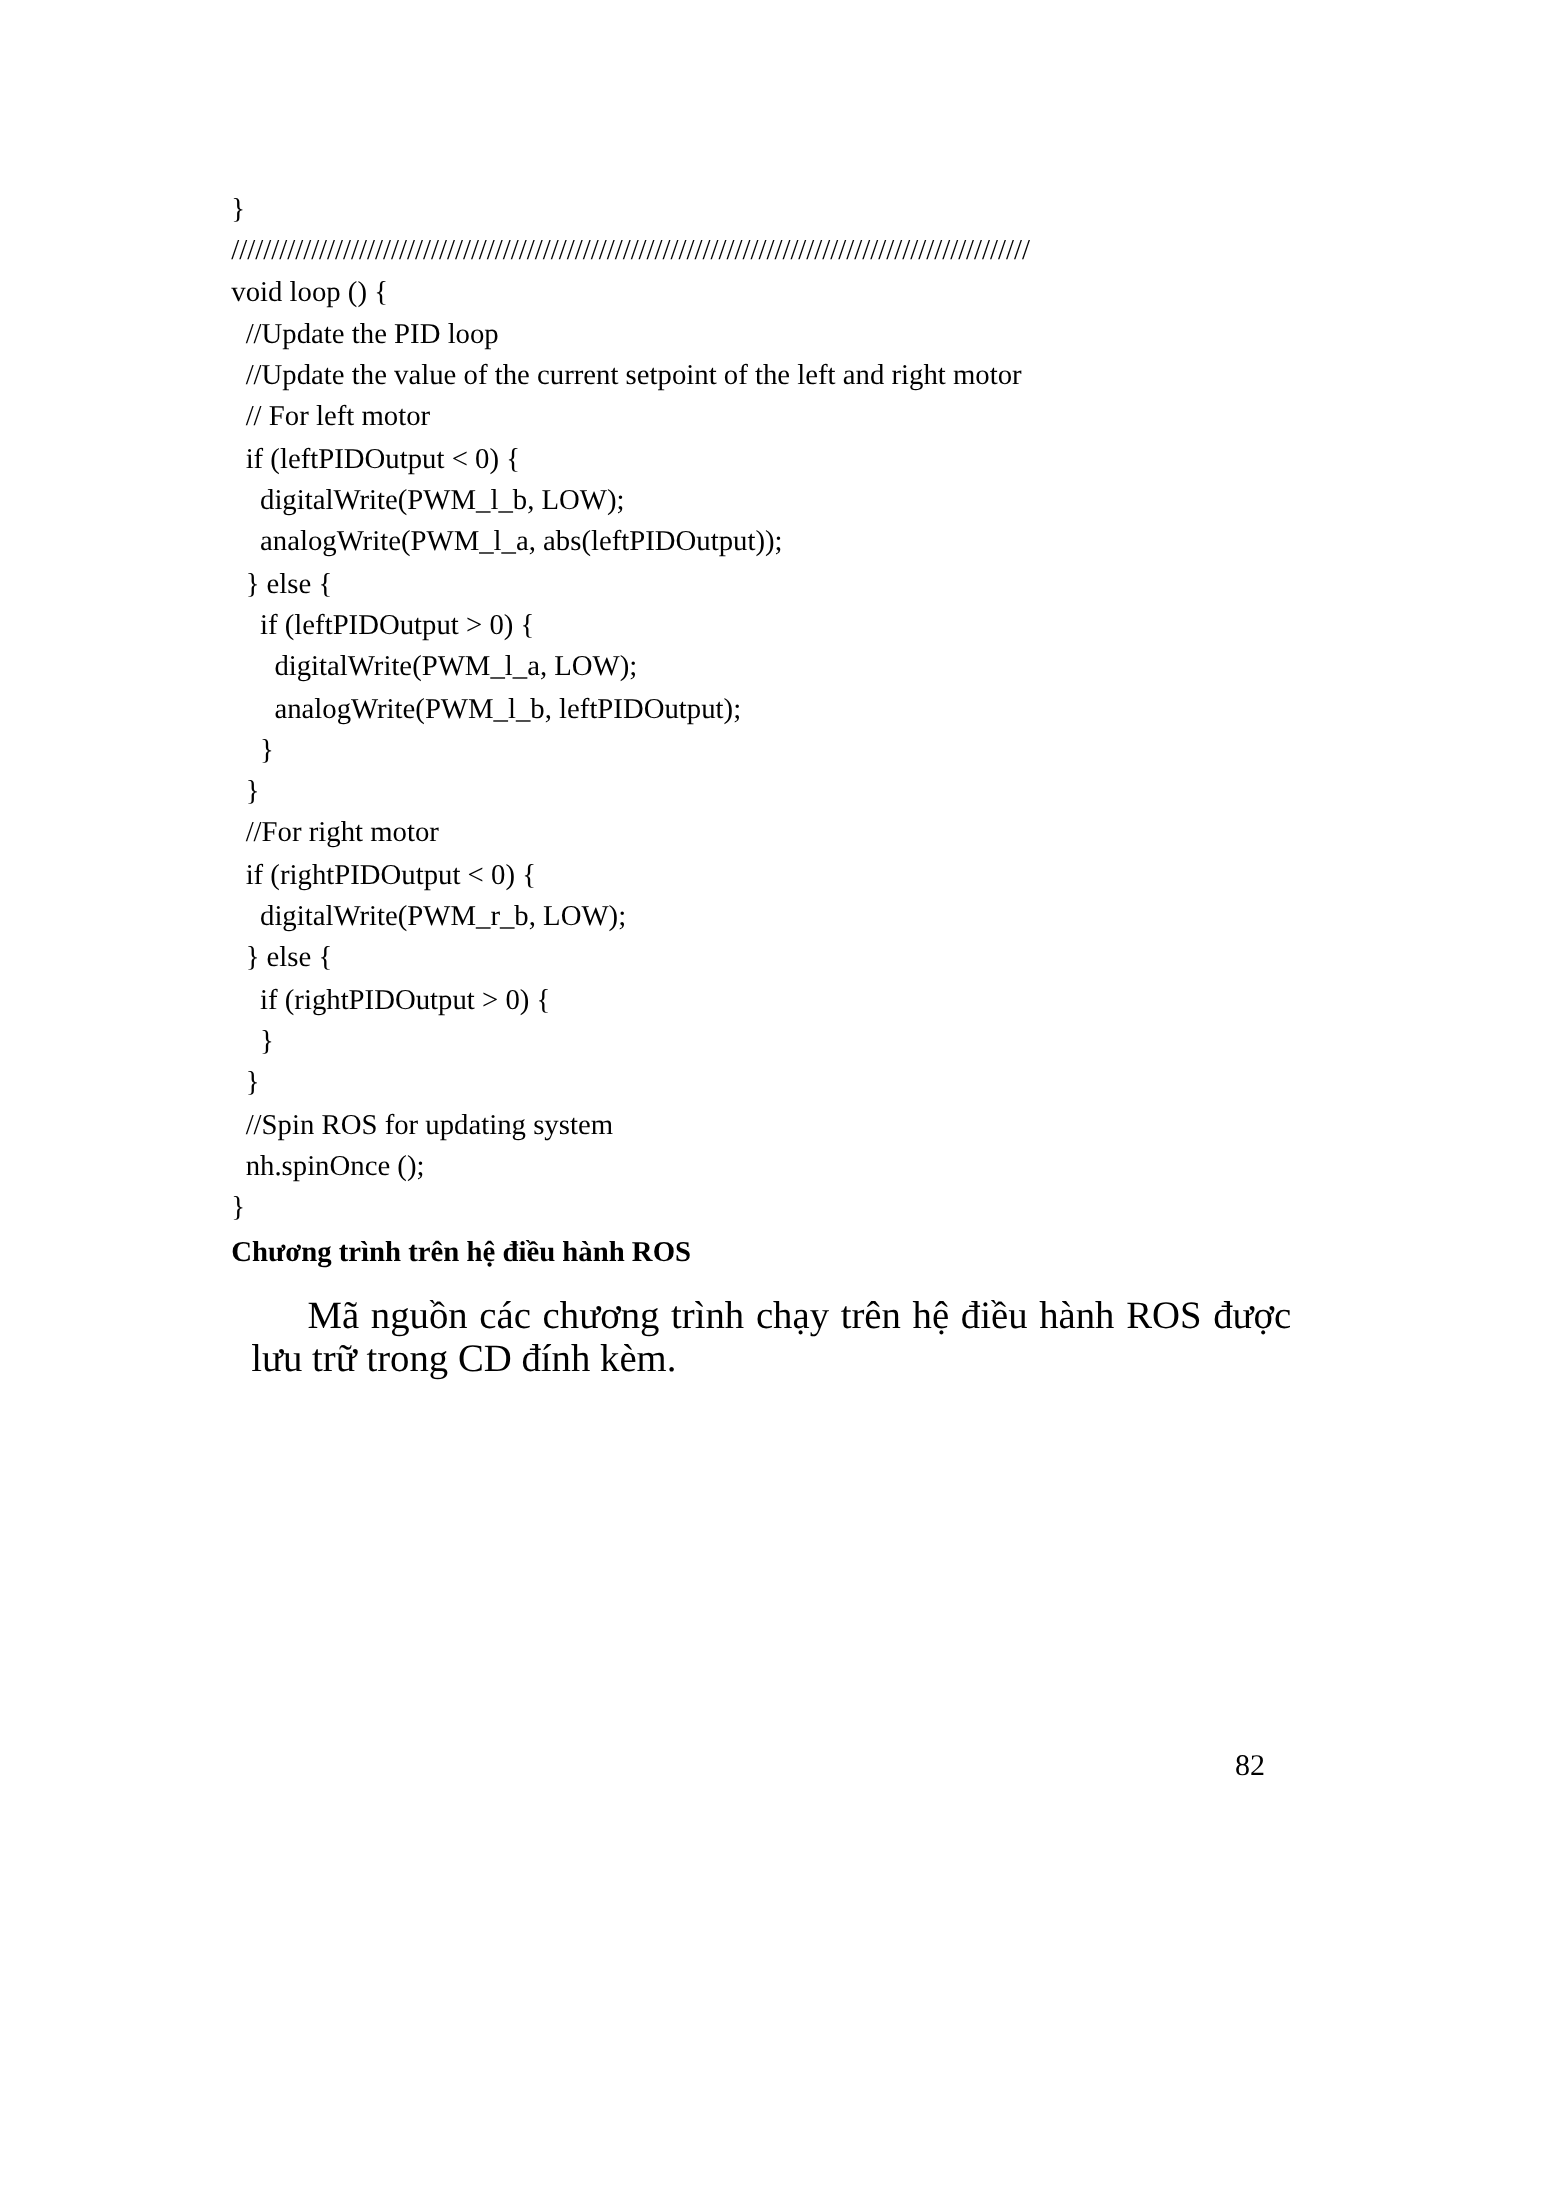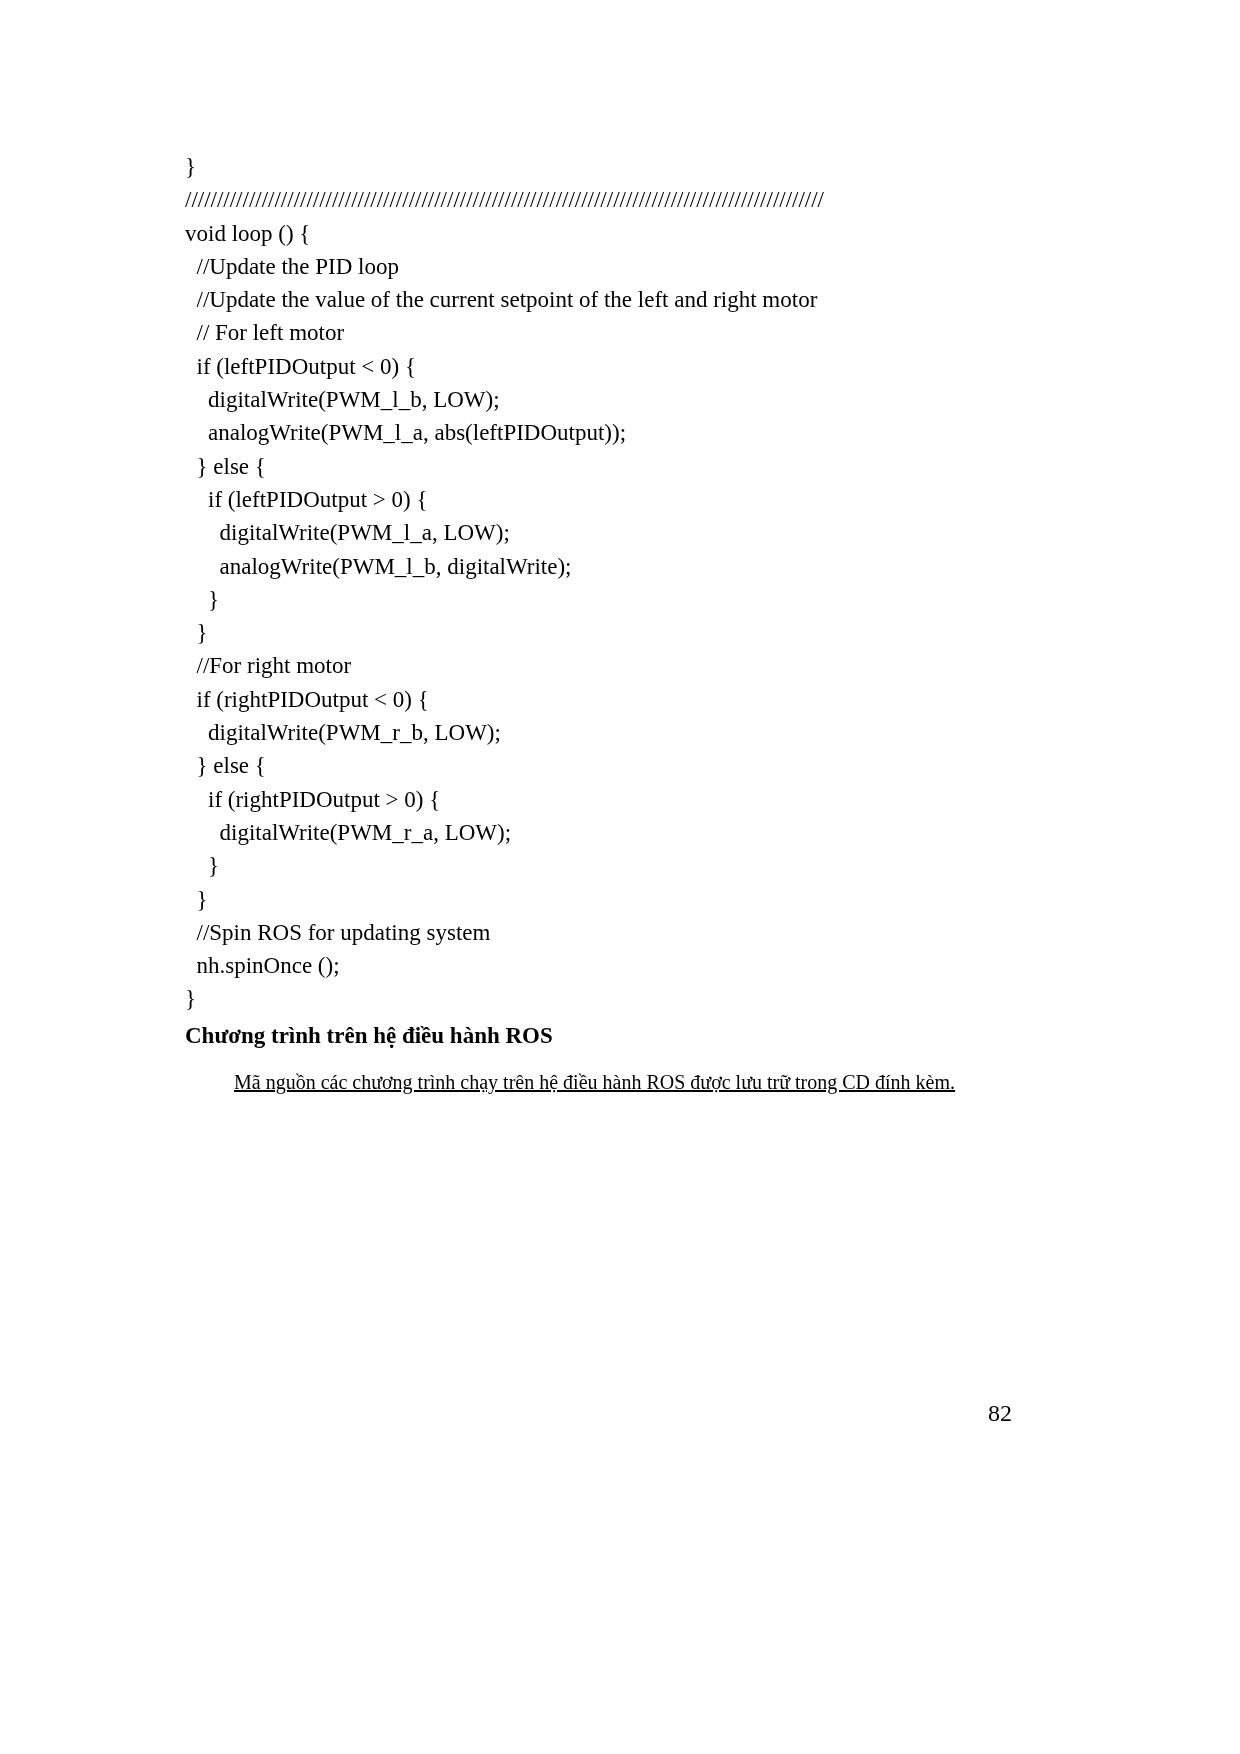--- a/index.html
+++ b/index.html
@@ -30,27 +30,26 @@
       line-height: 33.3px;
       font-size: 23px;
     }
     .section-heading {
       margin: 3px 0 12px 0;
       font-size: 23px;
       font-weight: bold;
       line-height: 34px;
     }
     .body-paragraph {
-      margin: 4px;
-      font-size: 20px;
+      margin: 16px;
+      font-size: 31px;
       line-height: 34.5px;
       text-indent: 45px;
       text-align: justify;
       width: 832px;
-      text-decoration: underline;
     }
     .page-number {
       position: absolute;
       top: 1398px;
       right: 228px;
       font-size: 24px;
       line-height: 30px;
     }
   </style>
 </head>
@@ -65,29 +64,28 @@
       <div class="code-line">void loop () {</div>
       <div class="code-line">  //Update the PID loop</div>
       <div class="code-line">  //Update the value of the current setpoint of the left and right motor</div>
       <div class="code-line">  // For left motor</div>
       <div class="code-line">  if (leftPIDOutput &lt; 0) {</div>
       <div class="code-line">    digitalWrite(PWM_l_b, LOW);</div>
       <div class="code-line">    analogWrite(PWM_l_a, abs(leftPIDOutput));</div>
       <div class="code-line">  } else {</div>
       <div class="code-line">    if (leftPIDOutput &gt; 0) {</div>
       <div class="code-line">      digitalWrite(PWM_l_a, LOW);</div>
-      <div class="code-line">      analogWrite(PWM_l_b, digitalWrite);</div>
+      <div class="code-line">      analogWrite(PWM_l_b, leftPIDOutput);</div>
       <div class="code-line">    }</div>
       <div class="code-line">  }</div>
       <div class="code-line">  //For right motor</div>
       <div class="code-line">  if (rightPIDOutput &lt; 0) {</div>
       <div class="code-line">    digitalWrite(PWM_r_b, LOW);</div>
       <div class="code-line">  } else {</div>
       <div class="code-line">    if (rightPIDOutput &gt; 0) {</div>
-      <div class="code-line">      digitalWrite(PWM_r_a, LOW);</div>
       <div class="code-line">    }</div>
       <div class="code-line">  }</div>
       <div class="code-line">  //Spin ROS for updating system</div>
       <div class="code-line">  nh.spinOnce ();</div>
       <div class="code-line">}</div>
     </div>
 
     <h3 class="section-heading">Chương trình trên hệ điều hành ROS</h3>
 
     <p class="body-paragraph">Mã nguồn các chương trình chạy trên hệ điều hành ROS được lưu trữ trong CD đính kèm.</p>

